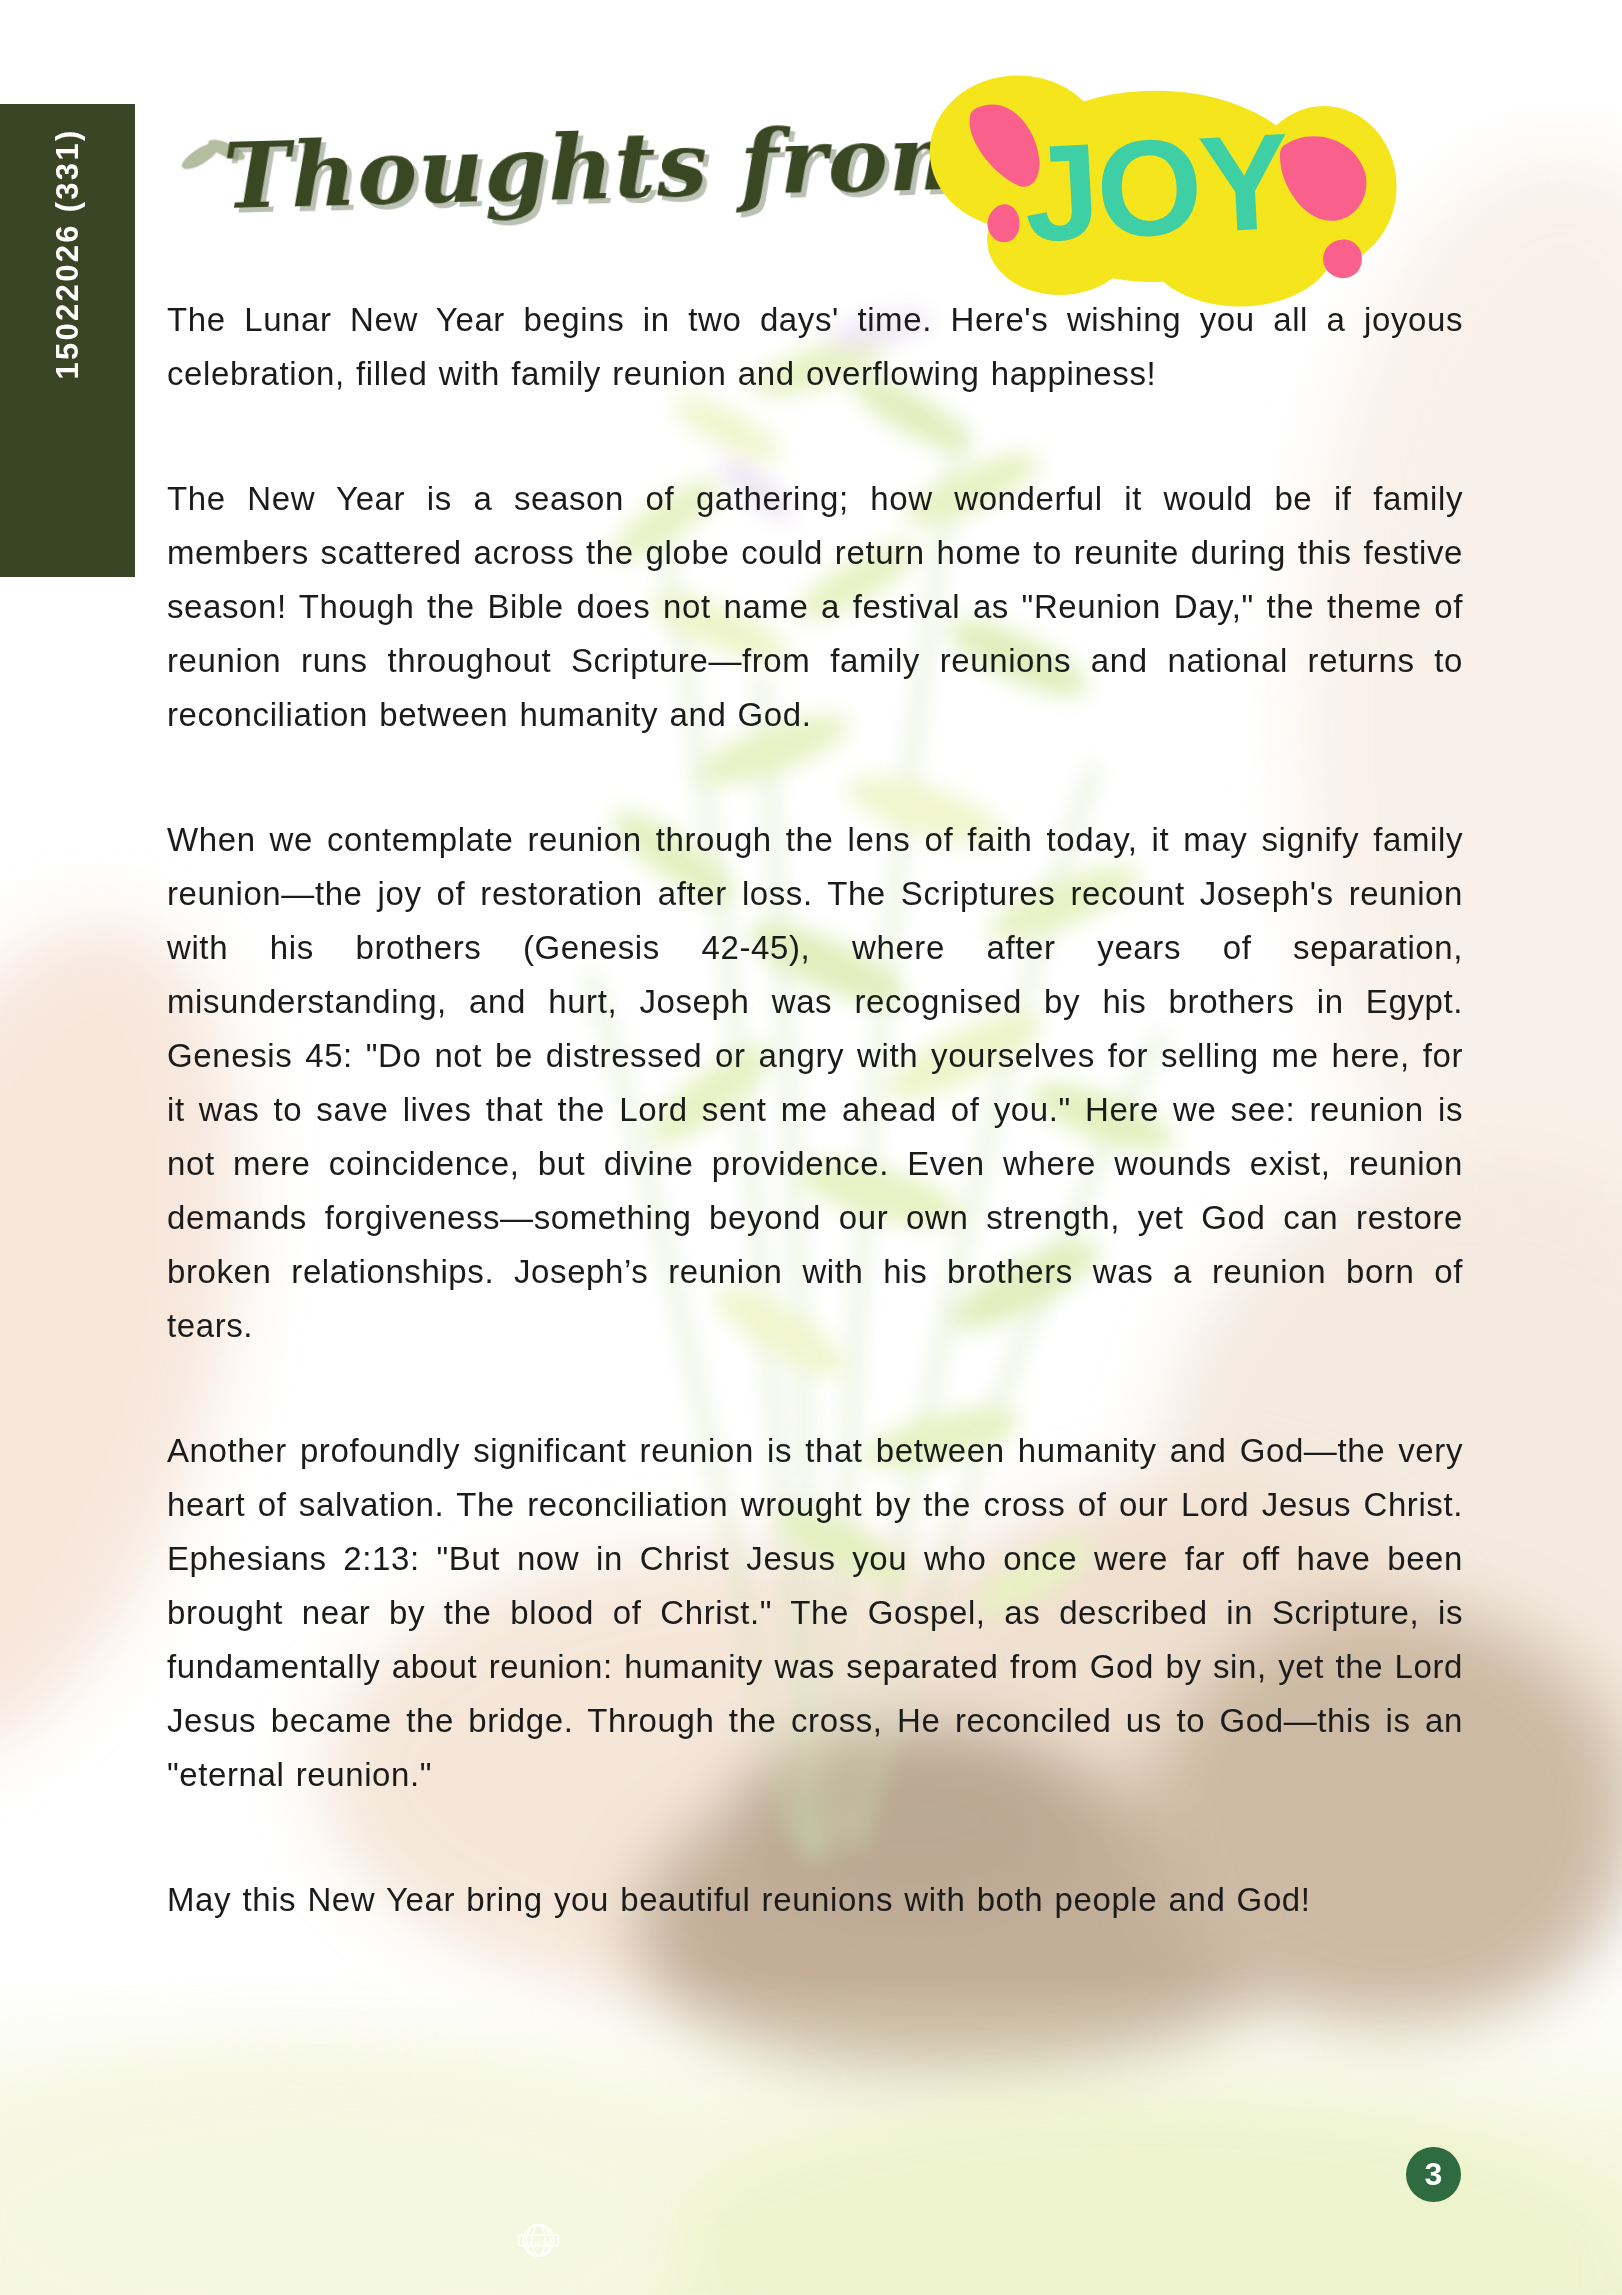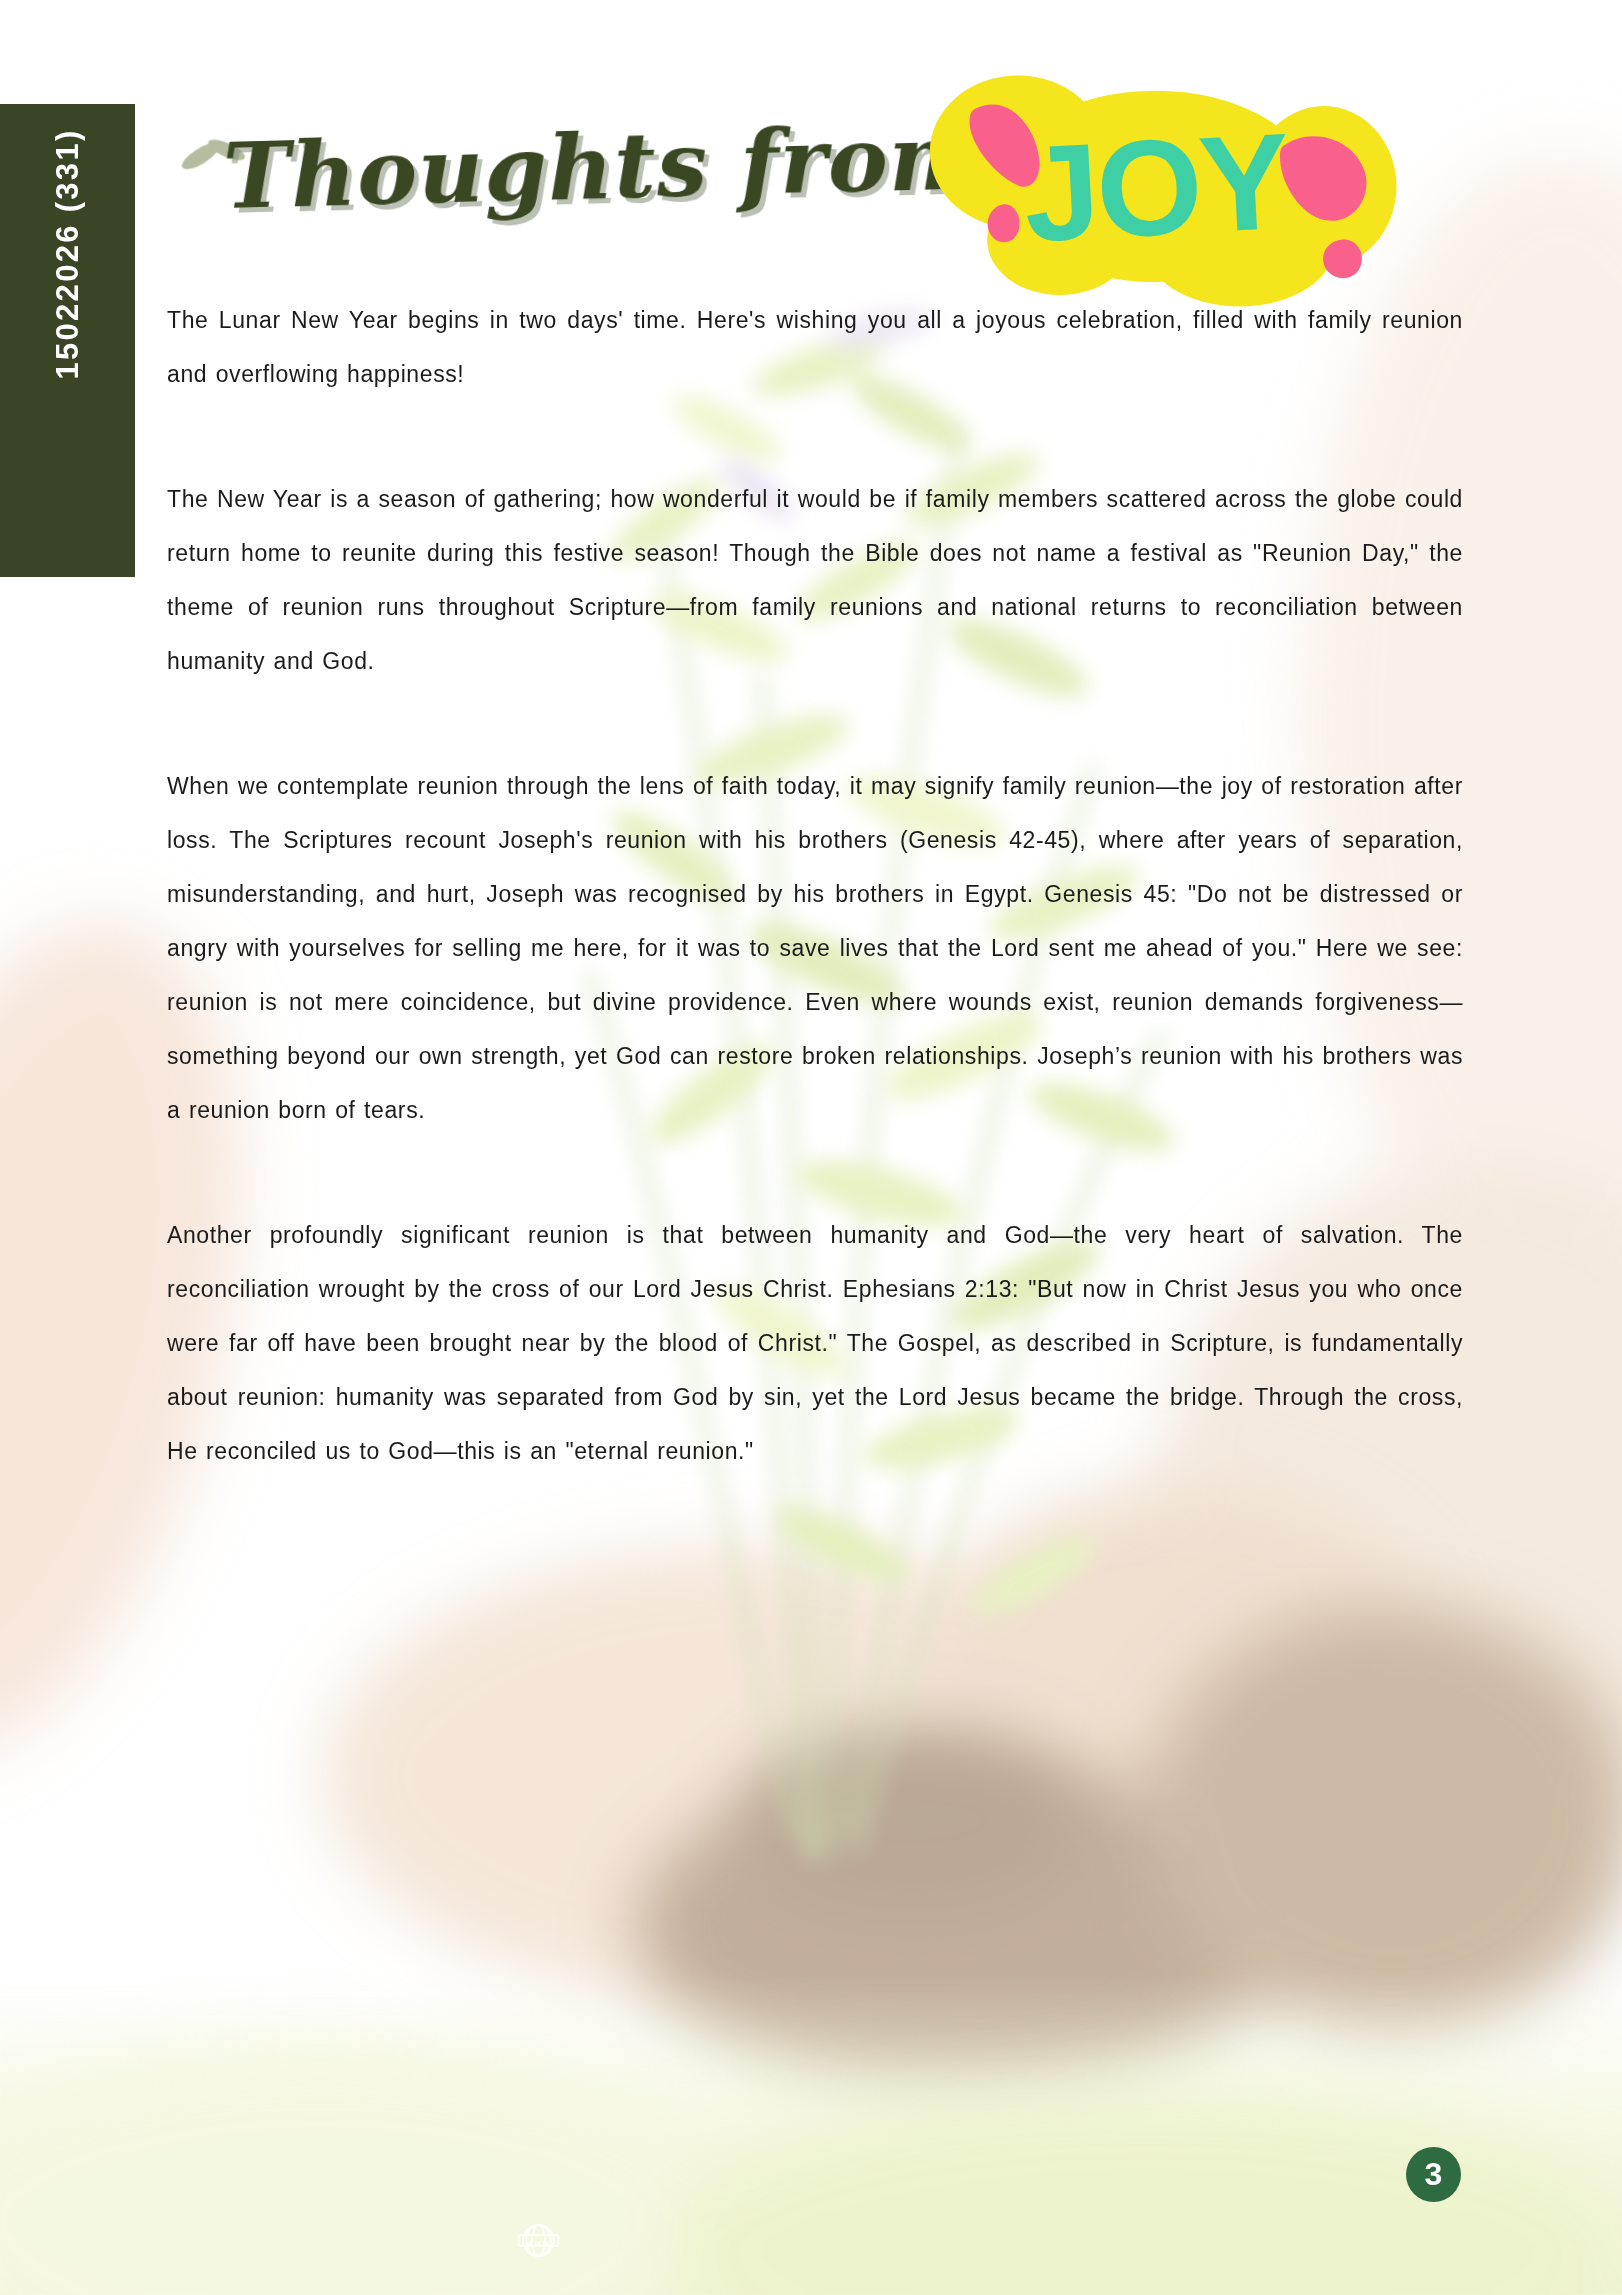--- a/index.html
+++ b/index.html
@@ -29,21 +29,21 @@
     transform:rotate(-1.5deg);
   }
   .joy-logo{position:absolute; left:903px; top:60px; width:505px; height:249px; z-index:2;}
   .joy-word{
     font-family:"Liberation Sans", sans-serif; font-weight:bold;
     font-size:178px; letter-spacing:-4px;
   }
   
   .article{
     position:absolute; left:167px; top:293px; width:1296px; z-index:2;
-    color:#1b1b1b; font-size:23px; line-height:54px;
+    color:#1b1b1b; font-size:33px; line-height:54px;
     text-align:justify; text-align-last:left;
     letter-spacing:0.6px; word-spacing:1.5px;
   }
   .article p{margin:0 0 71px 0;}
   .article p:last-child{margin-bottom:0;}
   
   .page-badge{
     position:absolute; left:1406px; top:2147px; width:55px; height:55px;
     border-radius:50%; background:#2E6B40; z-index:4;
     display:flex; align-items:center; justify-content:center;
@@ -156,20 +156,21 @@
       <path d="M562,238 C583,227 604,243 599,266 C595,285 571,291 557,278 C544,265 548,246 562,238 Z"></path>
     </g>
     <text class="joy-word" x="330" y="228" text-anchor="middle" fill="#3FCFA4" transform="rotate(-3 330 165)">JOY</text>
   </svg>
 
   <div class="article">
     <p>The Lunar New Year begins in two days' time. Here's wishing you all a joyous celebration, filled with family reunion and overflowing happiness!</p>
     <p>The New Year is a season of gathering; how wonderful it would be if family members scattered across the globe could return home to reunite during this festive season! Though the Bible does not name a festival as "Reunion Day," the theme of reunion runs throughout Scripture—from family reunions and national returns to reconciliation between humanity and God.</p>
     <p>When we contemplate reunion through the lens of faith today, it may signify family reunion—the joy of restoration after loss. The Scriptures recount Joseph's reunion with his brothers (Genesis 42-45), where after years of separation, misunderstanding, and hurt, Joseph was recognised by his brothers in Egypt. Genesis 45: "Do not be distressed or angry with yourselves for selling me here, for it was to save lives that the Lord sent me ahead of you." Here we see: reunion is not mere coincidence, but divine providence. Even where wounds exist, reunion demands forgiveness—something beyond our own strength, yet God can restore broken relationships. Joseph’s reunion with his brothers was a reunion born of tears.</p>
     <p>Another profoundly significant reunion is that between humanity and God—the very heart of salvation. The reconciliation wrought by the cross of our Lord Jesus Christ. Ephesians 2:13: "But now in Christ Jesus you who once were far off have been brought near by the blood of Christ." The Gospel, as described in Scripture, is fundamentally about reunion: humanity was separated from God by sin, yet the Lord Jesus became the bridge. Through the cross, He reconciled us to God—this is an "eternal reunion."</p>
+    <p>May this New Year bring you beautiful reunions with both people and God!</p>
   </div>
 
   <div class="page-badge">
     <span>3</span>
   </div>
 
   <svg class="globe" viewBox="0 0 64 64">
     <g stroke="#ffffff" stroke-width="2.2" fill="none" opacity="0.92">
       <circle cx="32" cy="32" r="20"></circle>
       <ellipse cx="32" cy="32" rx="8.5" ry="20"></ellipse>

